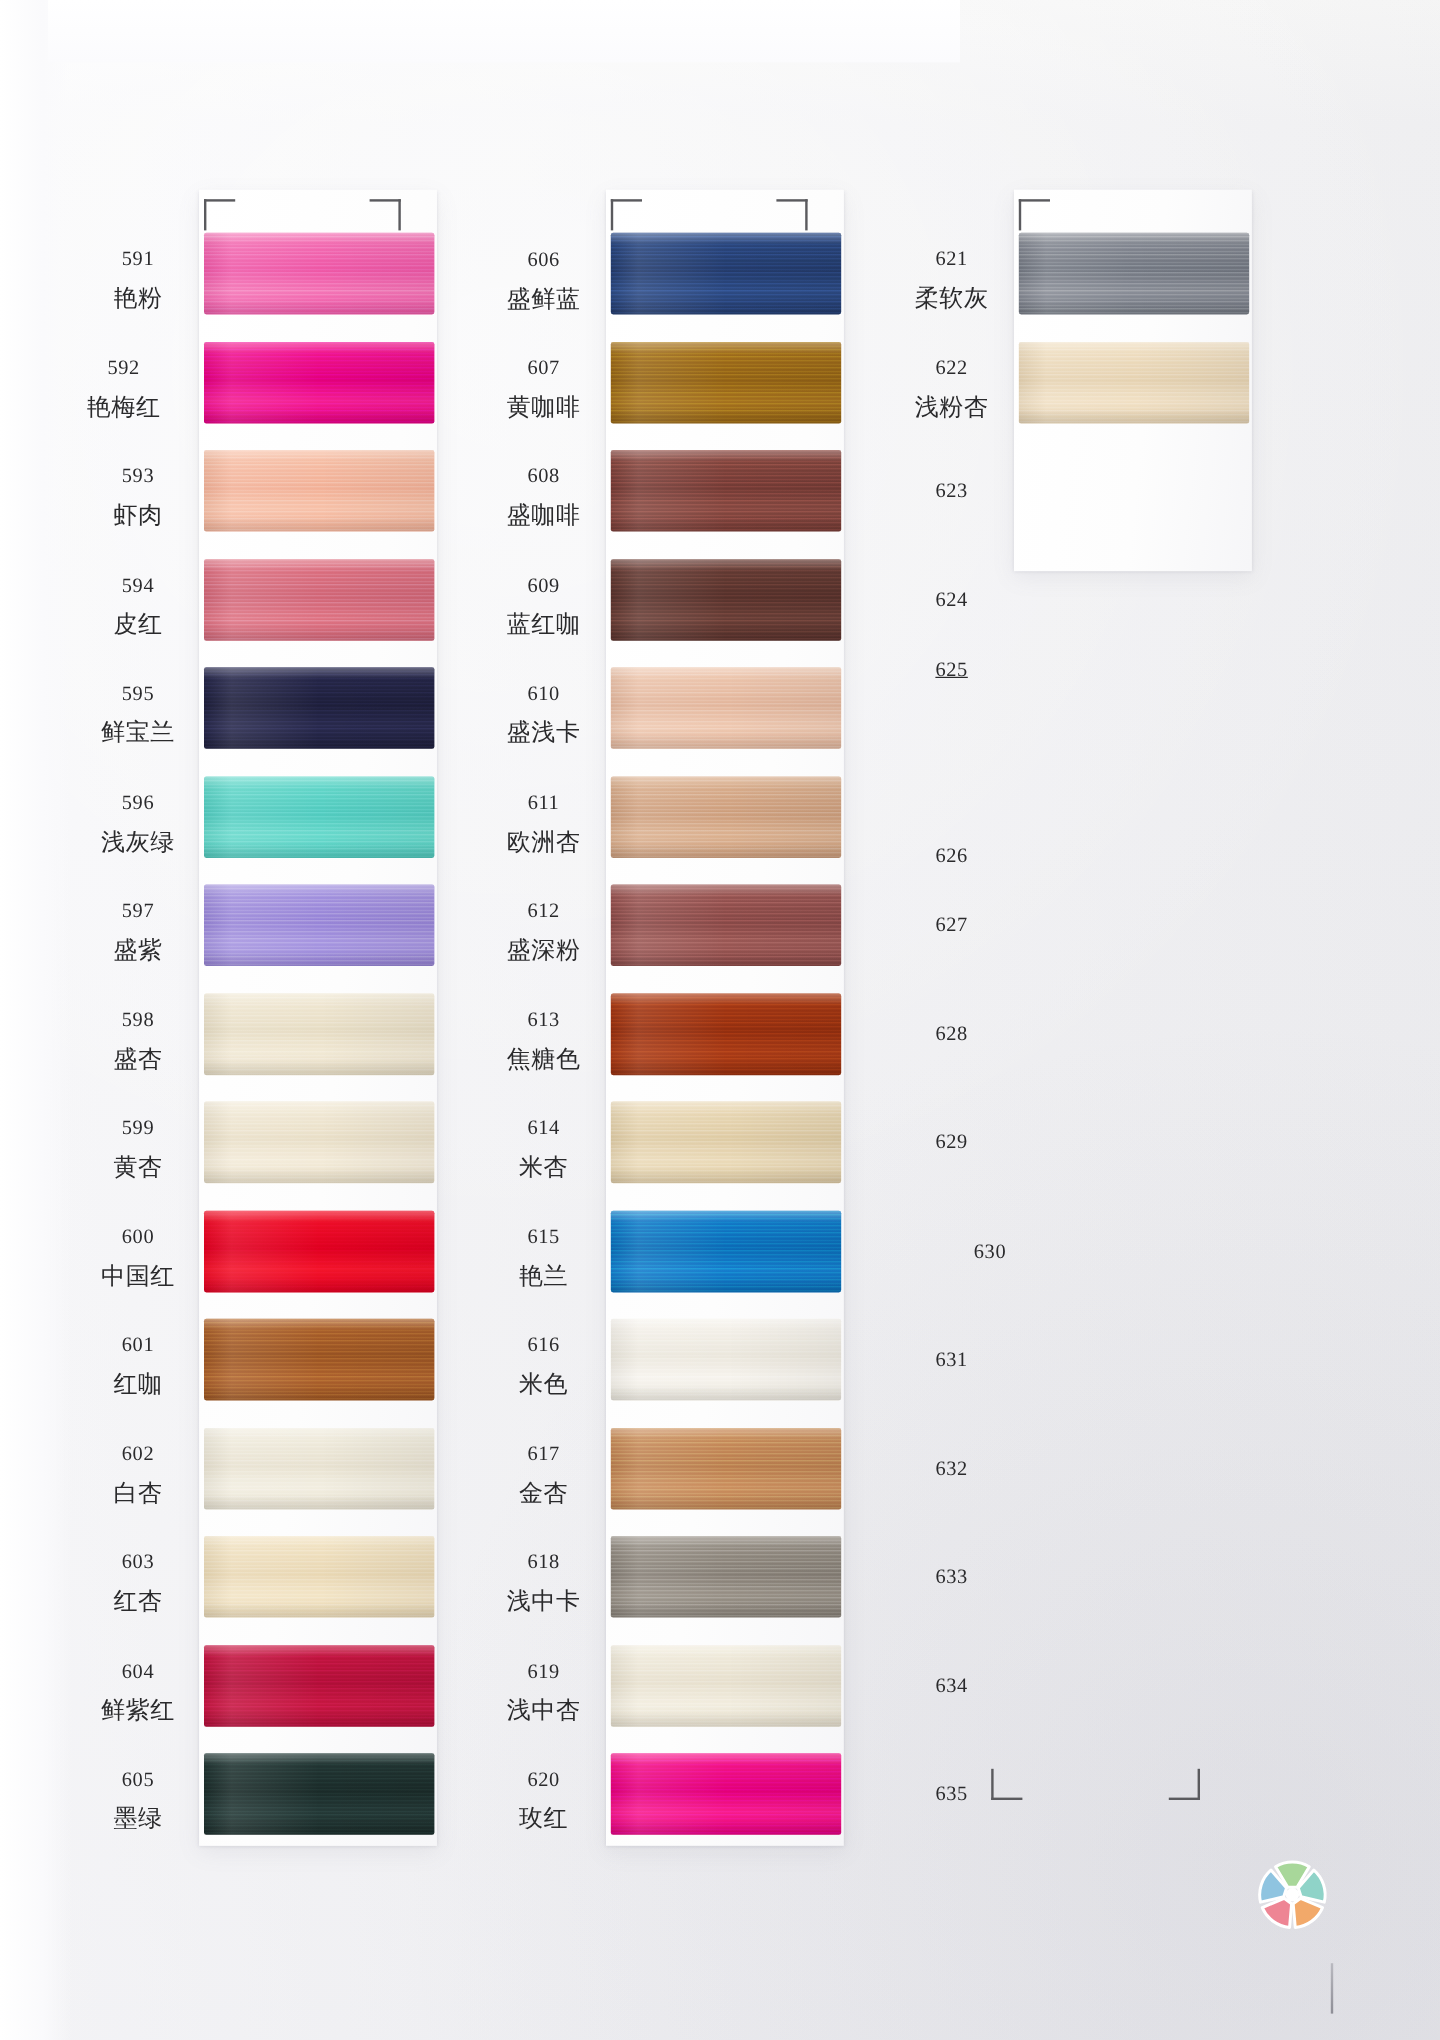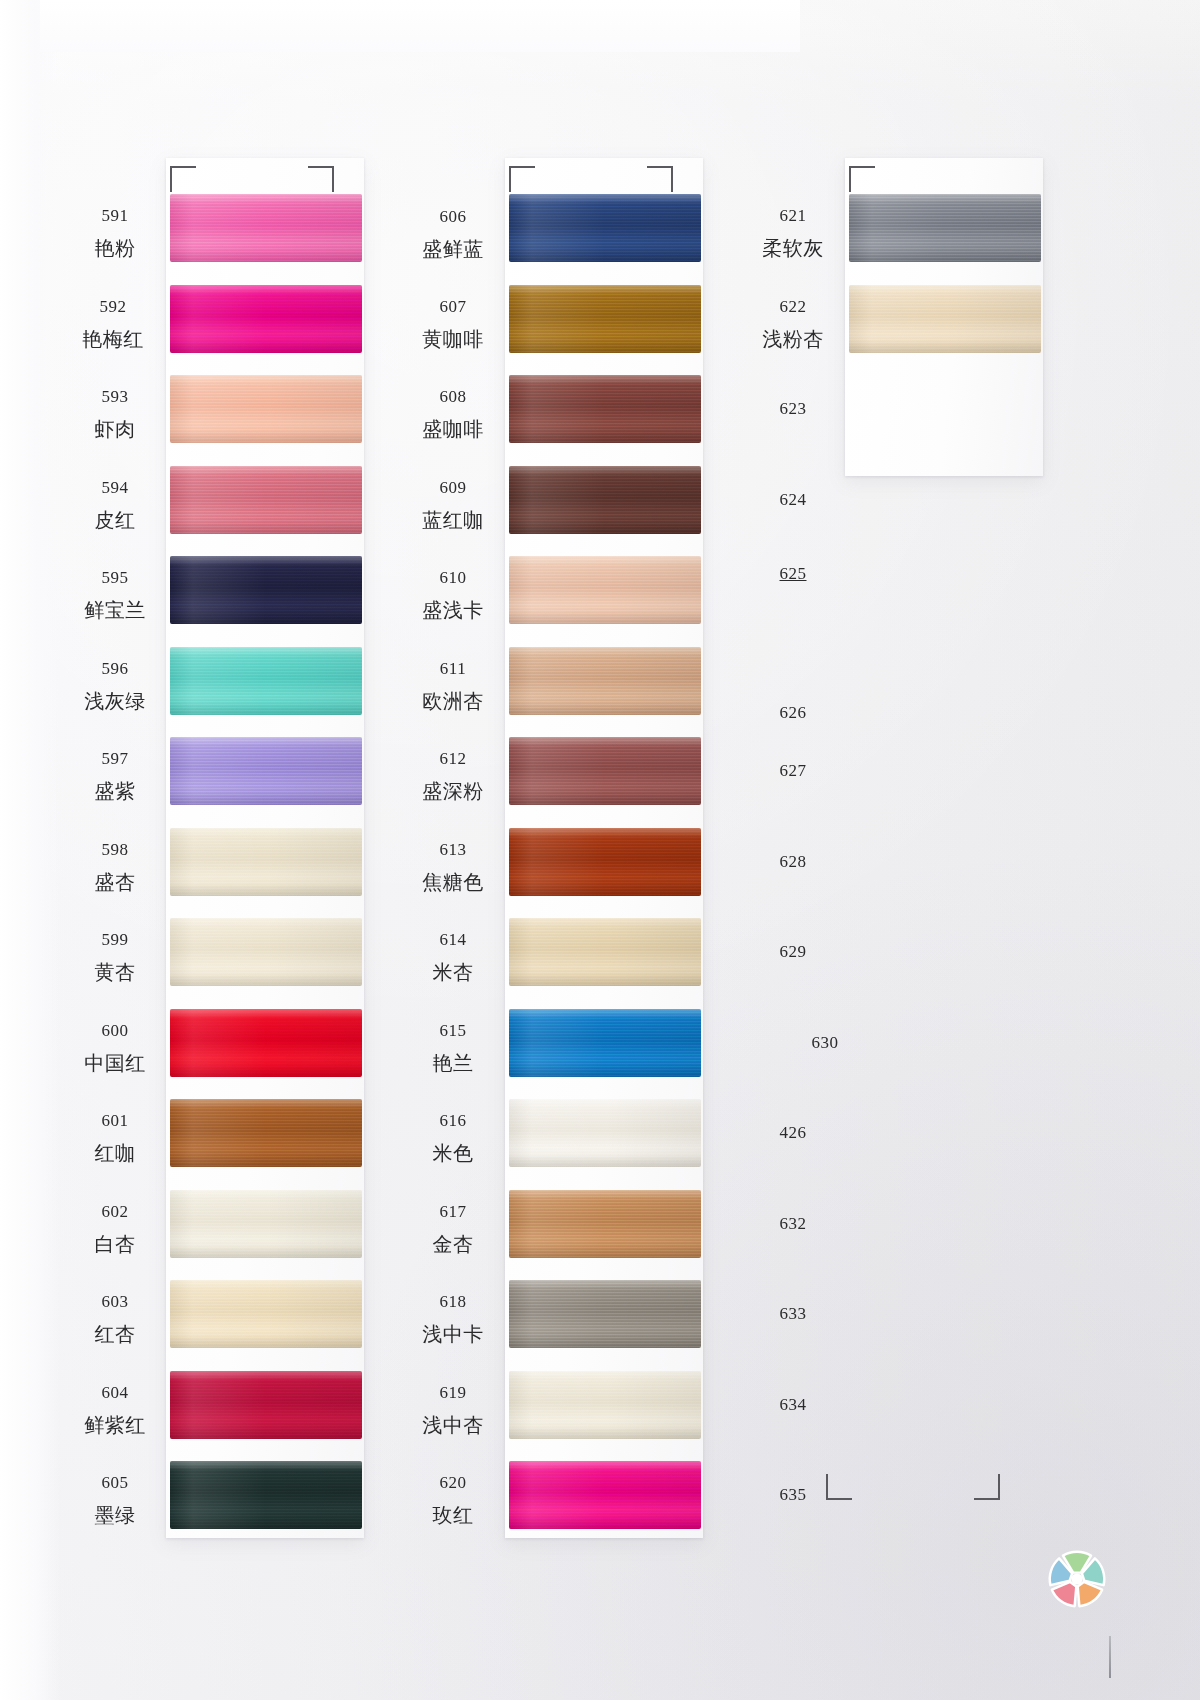--- a/index.html
+++ b/index.html
@@ -157,21 +157,21 @@
 <div class="crop" style="left:673px;top:1512px;">
   <i class="h" style="right:0;bottom:0;"></i>
     <i class="v" style="right:0;bottom:0;"></i>
 </div>
 
 <div class="labels" id="col1-labels">
     <div class="label" style="left: 40px; top: 206px;">
       <span class="num">591</span>
       <span class="cn">艳粉</span>
     </div>
-    <div class="label" style="left: 38px; top: 296.5px;">
+    <div class="label" style="left: 28px; top: 296.5px;">
       <span class="num">592</span>
       <span class="cn">艳梅红</span>
     </div>
     <div class="label" style="left: 40px; top: 387px;">
       <span class="num">593</span>
       <span class="cn">虾肉</span>
     </div>
     <div class="label" style="left: 40px; top: 477.5px;">
       <span class="num">594</span>
       <span class="cn">皮红</span>
@@ -291,40 +291,40 @@
     <div class="label" style="left: 718px; top: 296.5px;">
       <span class="num">622</span>
       <span class="cn">浅粉杏</span>
     </div>
     <div class="label" style="left: 718px; top: 399px;">
       <span class="num">623</span>
     </div>
     <div class="label" style="left: 718px; top: 489.5px;">
       <span class="num">624</span>
     </div>
-    <div class="label" style="left: 718px; top: 564px; text-decoration: underline;">
+    <div class="label" style="left: 718px; top: 548px; text-decoration: underline;">
       <span class="num">625</span>
     </div>
     <div class="label" style="left: 718px; top: 670.5px; margin-top: 32px;">
       <span class="num">626</span>
     </div>
     <div class="label" style="left: 718px; top: 761px;">
       <span class="num">627</span>
     </div>
     <div class="label" style="left: 718px; top: 851.5px;">
       <span class="num">628</span>
     </div>
     <div class="label" style="left: 718px; top: 942px;">
       <span class="num">629</span>
     </div>
     <div class="label" style="left: 750px; top: 1032.5px;">
       <span class="num">630</span>
     </div>
     <div class="label" style="left: 718px; top: 1123px;">
-      <span class="num">426</span>
+      <span class="num">631</span>
     </div>
     <div class="label" style="left: 718px; top: 1213.5px;">
       <span class="num">632</span>
     </div>
     <div class="label" style="left: 718px; top: 1304px;">
       <span class="num">633</span>
     </div>
     <div class="label" style="left: 718px; top: 1394.5px;">
       <span class="num">634</span>
     </div>

